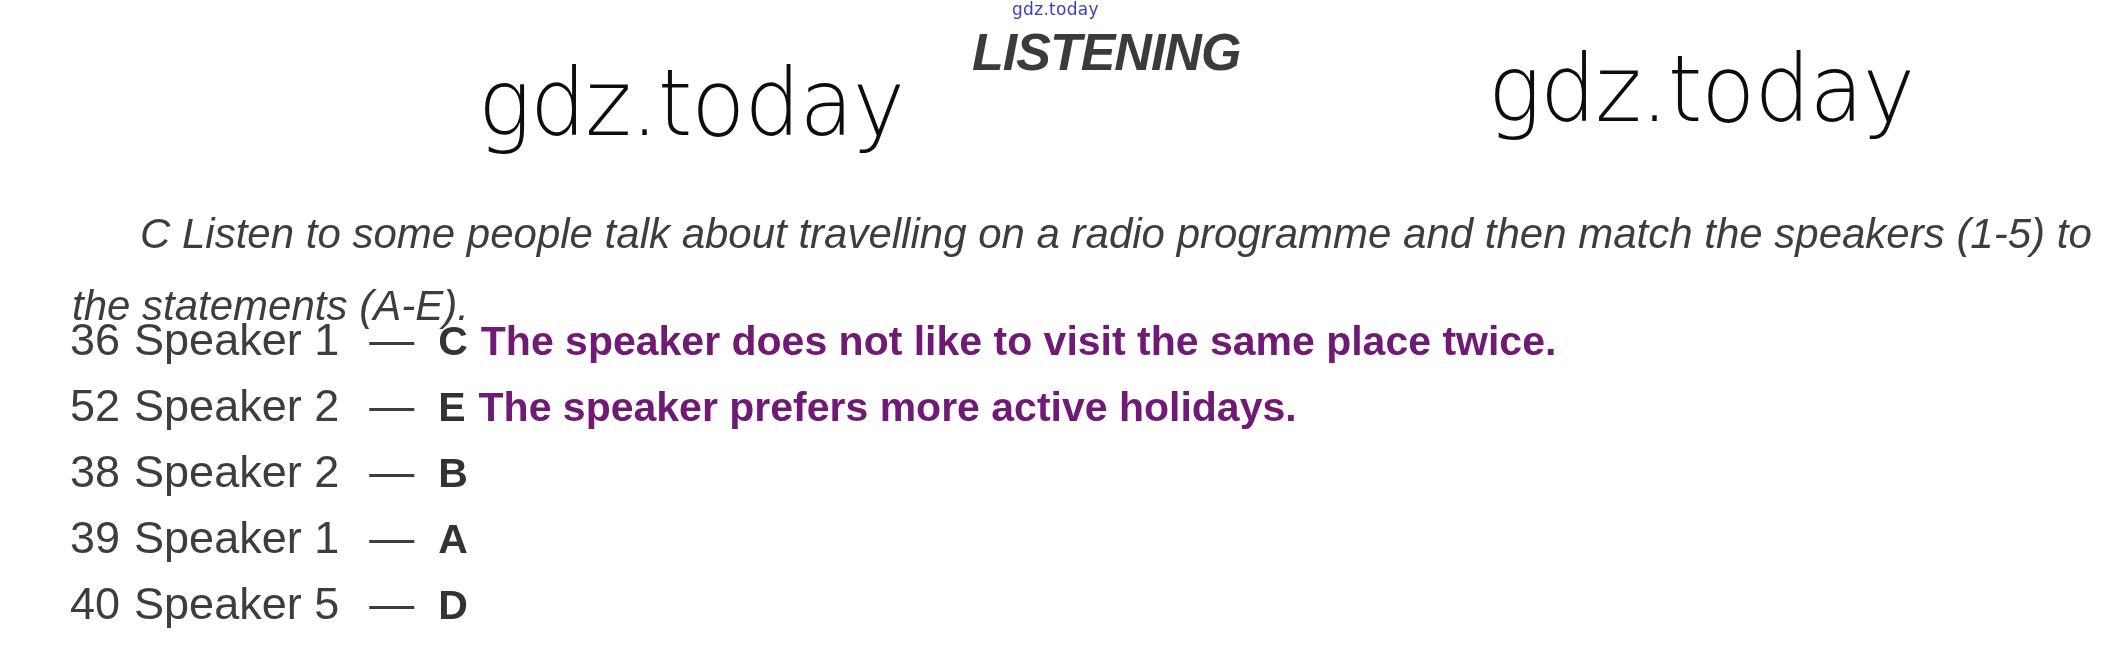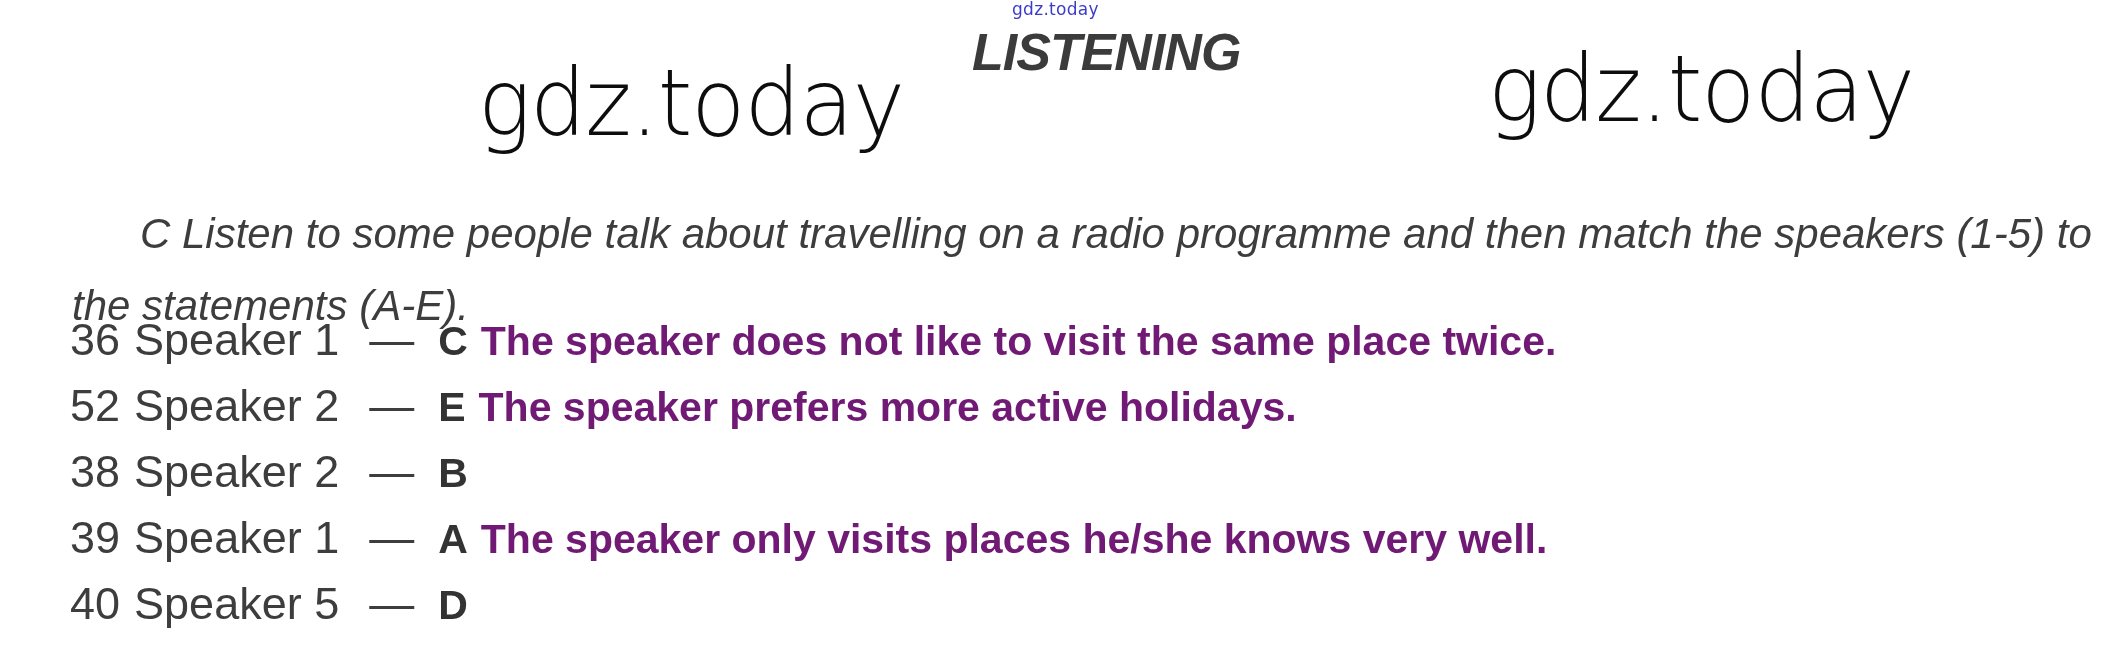--- a/index.html
+++ b/index.html
@@ -152,21 +152,20 @@
     <span class="row-speaker">Speaker 2</span>
     <span class="row-dash">—</span>
     <span class="row-letter">B</span>
   </div>
 
   <div class="match-row">
     <span class="row-num">39</span>
     <span class="row-speaker">Speaker 1</span>
     <span class="row-dash">—</span>
     <span class="row-letter">A</span>
-    <span class="row-statement">The speaker only visits places he/she knows very well.</span>
   </div>
 
   <div class="match-row">
     <span class="row-num">40</span>
     <span class="row-speaker">Speaker 5</span>
     <span class="row-dash">—</span>
     <span class="row-letter">D</span>
   </div>
 
 </div>

